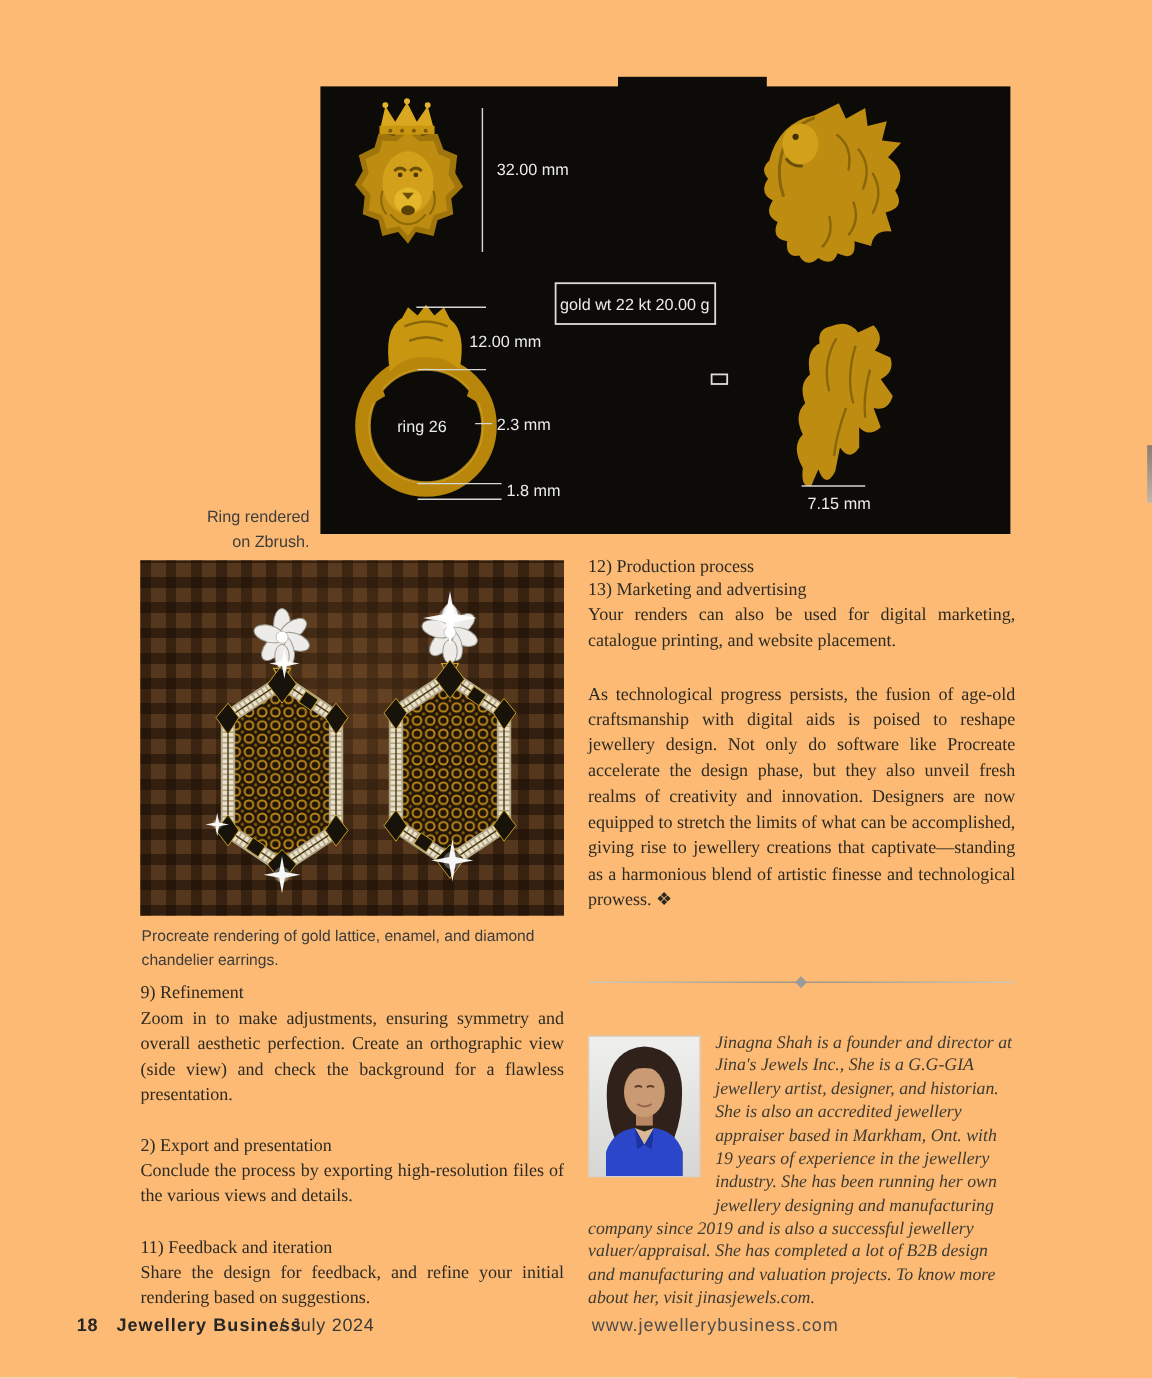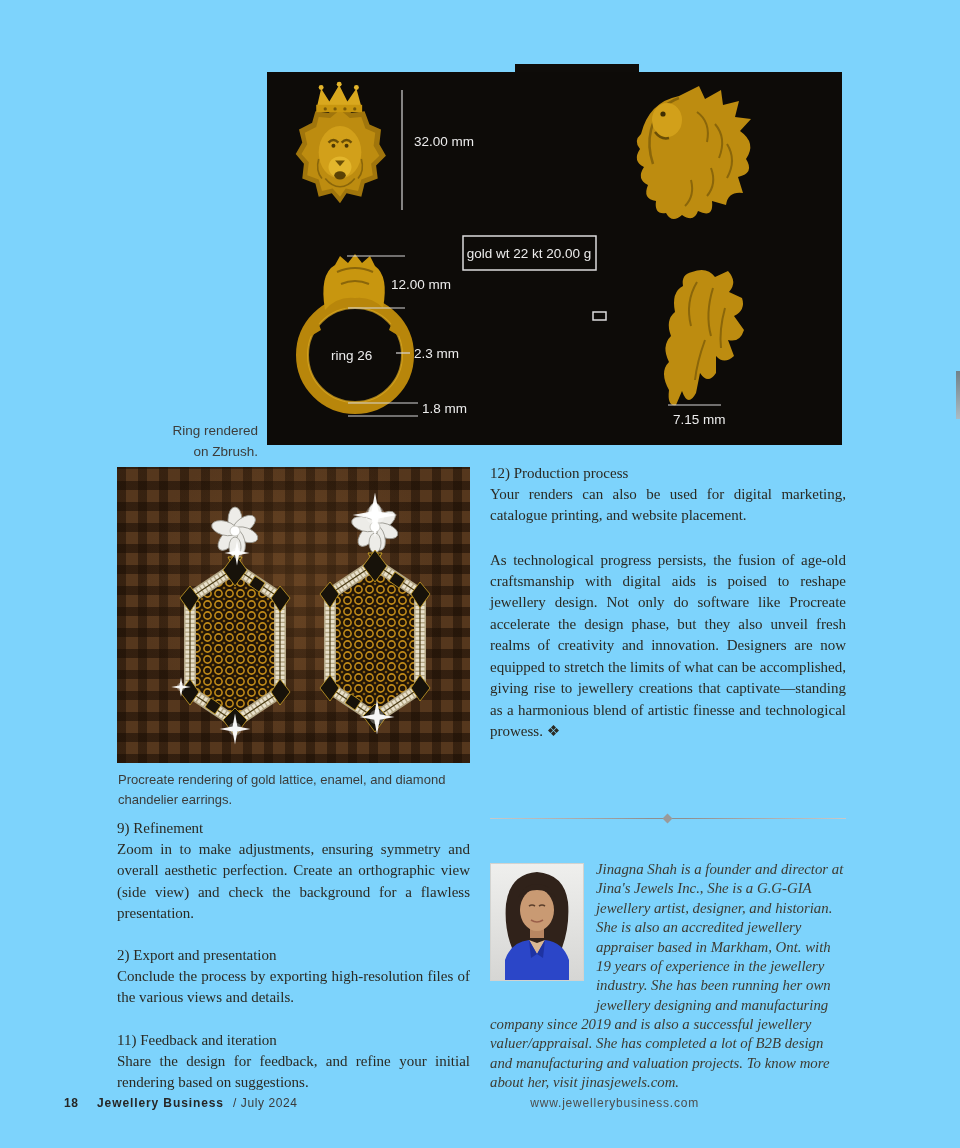--- a/index.html
+++ b/index.html
@@ -1,16 +1,16 @@
 <!DOCTYPE html>
 <html><head>
 <meta charset="utf-8">
 <style>
   html,body{margin:0;padding:0;background:#e9e9e9;}
-  .page{position:relative;width:960px;height:1148px;background:#7dd3fc;overflow:hidden;
+  .page{position:relative;width:960px;height:1148px;background:#fdba74;overflow:hidden;
         font-family:"Liberation Serif",serif;color:#28271f;}
   
   .panel-tab{position:absolute;left:515px;top:64px;width:124px;height:12px;background:#0e0c09;}
   .render-panel{position:absolute;left:267px;top:72px;width:575px;height:373px;background:#0d0b08;}
   .render-panel svg{display:block;}
   .mlabel{font-family:"Liberation Sans",sans-serif;font-size:13.5px;fill:#ececec;}
   .zbrush-caption{position:absolute;left:106px;top:421px;width:152px;text-align:right;
         font-family:"Liberation Sans",sans-serif;font-size:13.5px;line-height:1.55;color:#3d3d3b;}
   
   .earrings-fig{position:absolute;left:117px;top:467px;width:353px;height:296px;
@@ -36,21 +36,21 @@
   .divider .line{position:absolute;left:0;top:4px;width:100%;height:1px;
         background:linear-gradient(90deg,#c9c9c9, #8f8f8f 45%, #8f8f8f 55%, #c9c9c9);}
   .divider .diamond{position:absolute;left:50%;top:1px;width:7px;height:7px;margin-left:-4px;
         background:#9a9a9a;transform:rotate(45deg);}
   
   .bio{position:absolute;left:490px;top:860px;width:358px;
         font-style:italic;font-size:14.8px;line-height:1.31;color:#3d3b32;}
   .bio-photo{float:left;width:94px;height:118px;margin:3px 12px 17px 0;border:1px solid #d3d3d0;box-sizing:border-box;}
   
   .footer{position:absolute;left:0;top:1096px;width:764px;height:20px;
-        font-family:"Liberation Sans",sans-serif;font-size:12px;color:#262626;}
+        font-family:"Liberation Sans",sans-serif;font-size:15px;color:#262626;}
   .footer .pageno{position:absolute;left:64px;font-weight:bold;letter-spacing:.5px;}
   .footer .mag{position:absolute;left:97px;font-weight:bold;letter-spacing:.9px;}
   .footer .issue{position:absolute;left:233px;color:#3a3a3a;letter-spacing:.6px;}
   .footer .site{position:absolute;right:65px;color:#4c4c4c;letter-spacing:.8px;}
   
   .edge-artifact{position:absolute;right:0;top:371px;width:4px;height:48px;
         background:linear-gradient(180deg,#6d6d6d,#b5b5b5);opacity:.8;}
 </style>
 </head>
 <body>
@@ -211,20 +211,21 @@
     <p class="step-heading">9) Refinement</p>
     <p class="step-body">Zoom in to make adjustments, ensuring symmetry and overall aesthetic perfection. Create an orthographic view (side view) and check the background for a flawless presentation.</p>
     <p class="step-heading">2) Export and presentation</p>
     <p class="step-body">Conclude the process by exporting high-resolution files of the various views and details.</p>
     <p class="step-heading">11) Feedback and iteration</p>
     <p class="step-body">Share the design for feedback, and refine your initial rendering based on suggestions.</p>
   </div>
 
   <div class="col right-col">
     <p class="step-heading">12) Production process</p>
+    <p class="step-heading">13) Marketing and advertising</p>
     <p class="step-body">Your renders can also be used for digital marketing, catalogue printing, and website placement.</p>
     <p class="future-body">As technological progress persists, the fusion of age-old craftsmanship with digital aids is poised to reshape jewellery design. Not only do software like Procreate accelerate the design phase, but they also unveil fresh realms of creativity and innovation. Designers are now equipped to stretch the limits of what can be accomplished, giving rise to jewellery creations that captivate—standing as a harmonious blend of artistic finesse and technological prowess. ❖</p>
   </div>
 
   <div class="divider">
     <div class="line"></div>
     <div class="diamond"></div>
   </div>
 
   <div class="bio">

